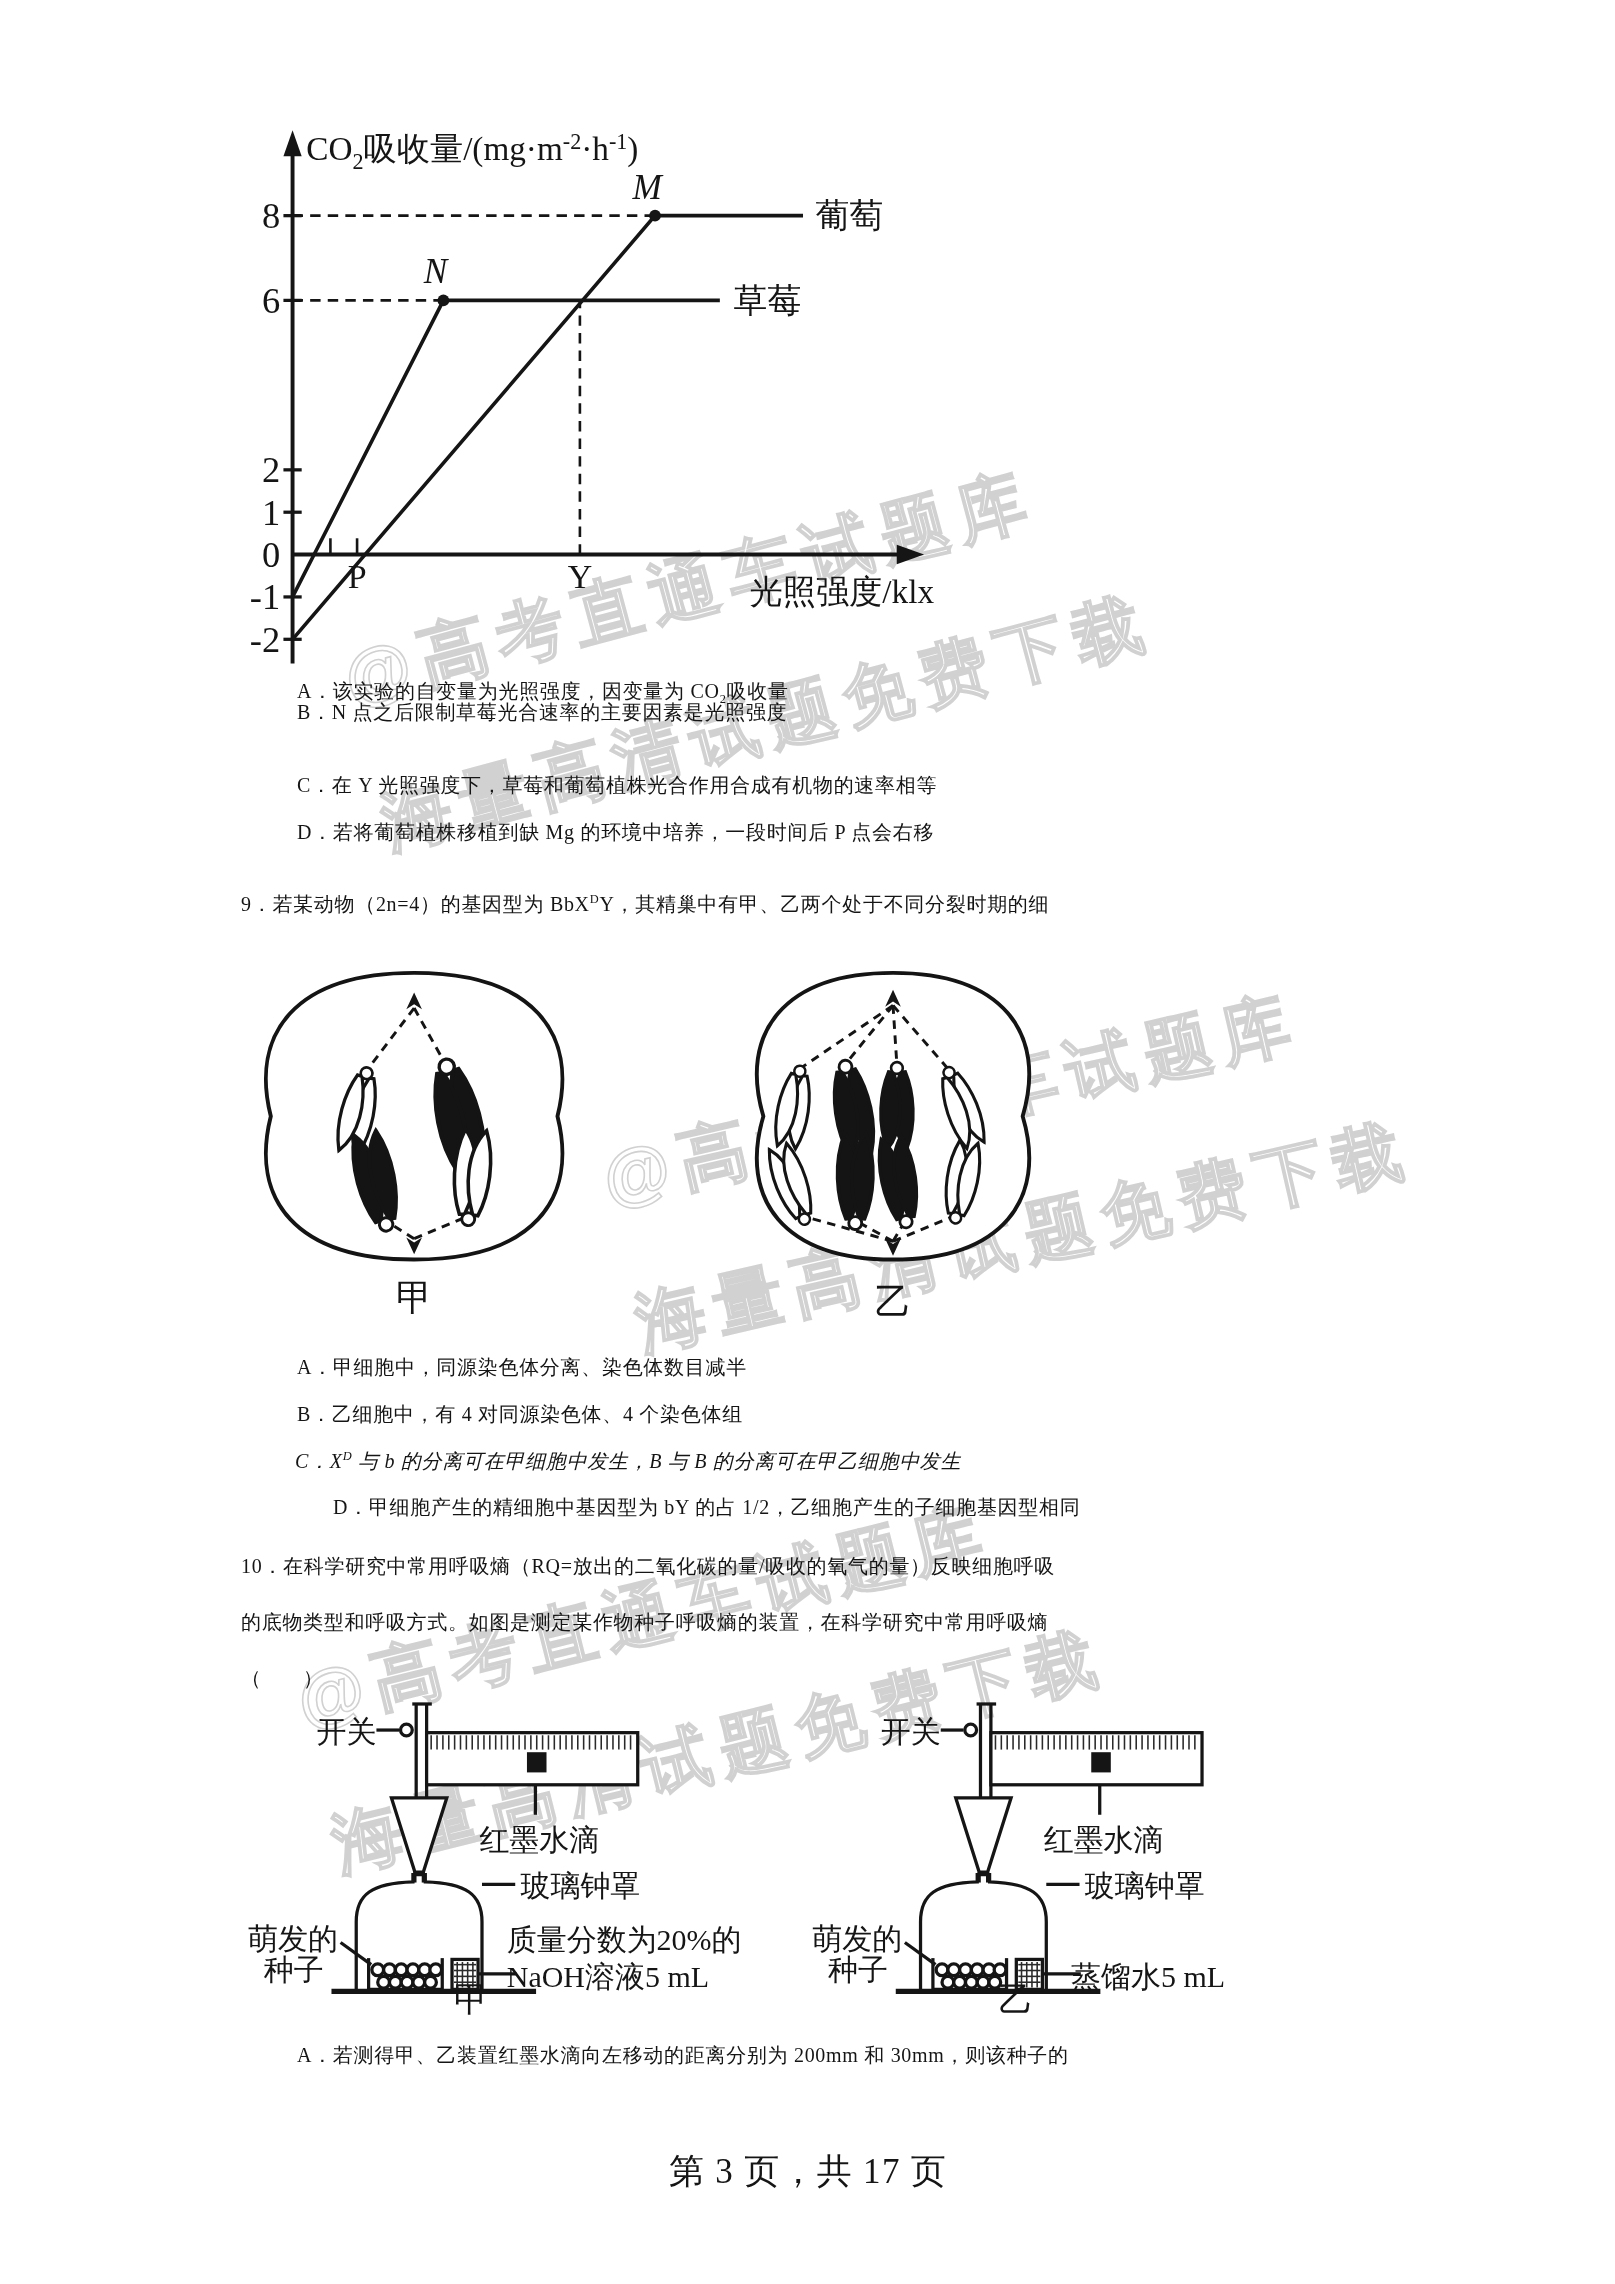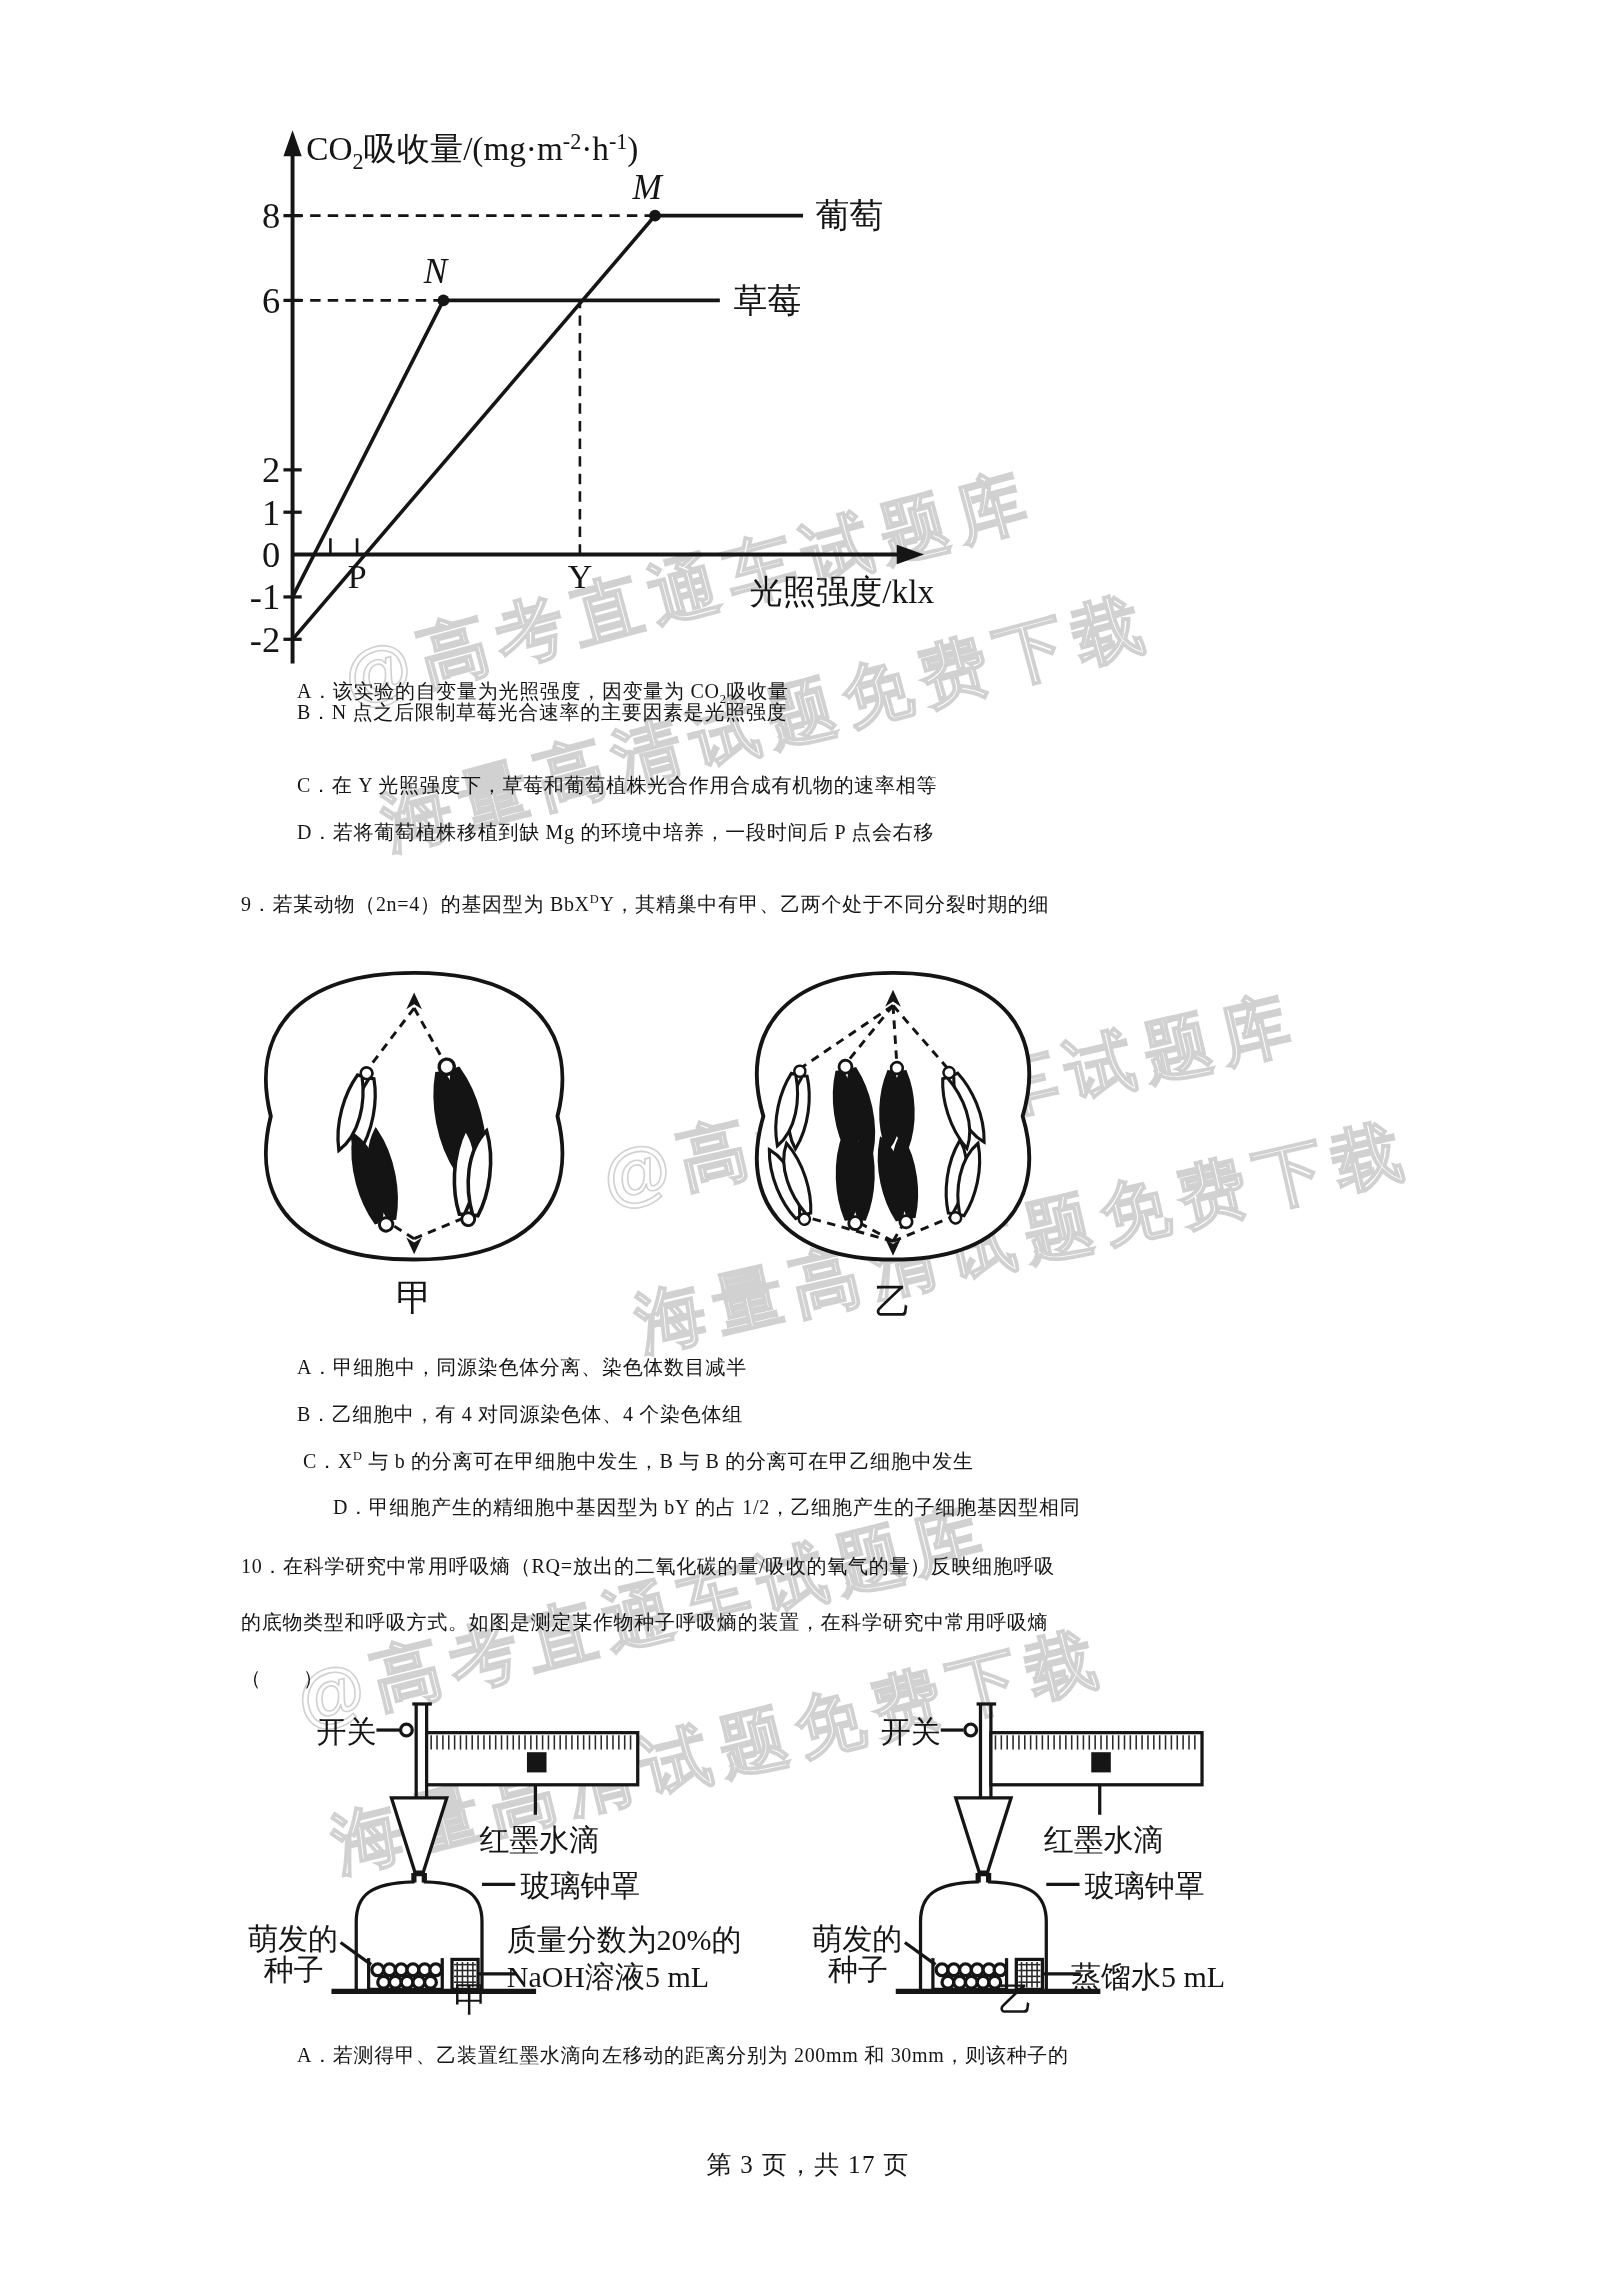--- a/index.html
+++ b/index.html
@@ -9,21 +9,21 @@
   }
   .page{position:absolute;inset:0;}
   .tline{
     position:absolute;z-index:3;font-size:20px;line-height:42px;
     white-space:pre;letter-spacing:0.7px;
   }
   .tline sup{font-size:0.62em;line-height:0;}
   .tline sub{font-size:0.62em;line-height:0;}
   .footer{
     position:absolute;z-index:3;left:0;right:0;top:2148px;text-align:center;
-    font-size:25px;letter-spacing:1.3px;
+    font-size:35px;letter-spacing:1.3px;
   }
   
   .wm{
     position:absolute;z-index:1;white-space:nowrap;
     font-family:"Liberation Sans",sans-serif;font-weight:bold;
     font-size:69px;letter-spacing:10.4px;line-height:149px;
     color:transparent;-webkit-text-stroke:1.6px #c9c9c9;
     transform-origin:left top;opacity:.85;pointer-events:none;
   }
   @supports not (-webkit-text-stroke: 1px #000) { .wm{color:#dcdcdc;} }
@@ -196,21 +196,21 @@
           <path d="M3,8 C-24,38 -44,84 -31,122 C-2,90 11,44 10,10 Z" transform="scale(-1,1) rotate(-16)"></path>
           <circle r="9" class="cen"></circle>
         </g>
       </g>
     <text class="cap" x="255" y="530">甲</text>
     <text class="cap" x="990" y="535">乙</text>
   </svg>
 
   <div class="tline" style="left:297px;top:1346px;">A．甲细胞中，同源染色体分离、染色体数目减半</div>
   <div class="tline" style="left:297px;top:1393px;">B．乙细胞中，有 4 对同源染色体、4 个染色体组</div>
-  <div class="tline" style="left:303px;top:1440px;">C．X<sup>D</sup> 与 b 的分离可在甲细胞中发生，B 与 B 的分离可在甲乙细胞中发生</div>
+  <div class="tline" style="left:295px;top:1440px;font-style:italic;">C．X<sup>D</sup> 与 b 的分离可在甲细胞中发生，B 与 B 的分离可在甲乙细胞中发生</div>
   <div class="tline" style="left:297px;top:1486px;margin-left:36px;">D．甲细胞产生的精细胞中基因型为 bY 的占 1/2，乙细胞产生的子细胞基因型相同</div>
 
   <div class="tline" style="left:241px;top:1545px;">10．在科学研究中常用呼吸熵（RQ=放出的二氧化碳的量/吸收的氧气的量）反映细胞呼吸</div>
   <div class="tline" style="left:241px;top:1601px;">的底物类型和呼吸方式。如图是测定某作物种子呼吸熵的装置，在科学研究中常用呼吸熵</div>
   <div class="tline" style="left:241px;top:1657px;">（　　）</div>
 
   <svg id="app-svg" class="fig" style="left:222px;top:1700px;" width="1212" height="339" viewBox="0 0 1860 520">
     <g id="app-left">
       <g class="geom">
           <line x1="237" y1="46" x2="272" y2="46" class="gline"></line>

